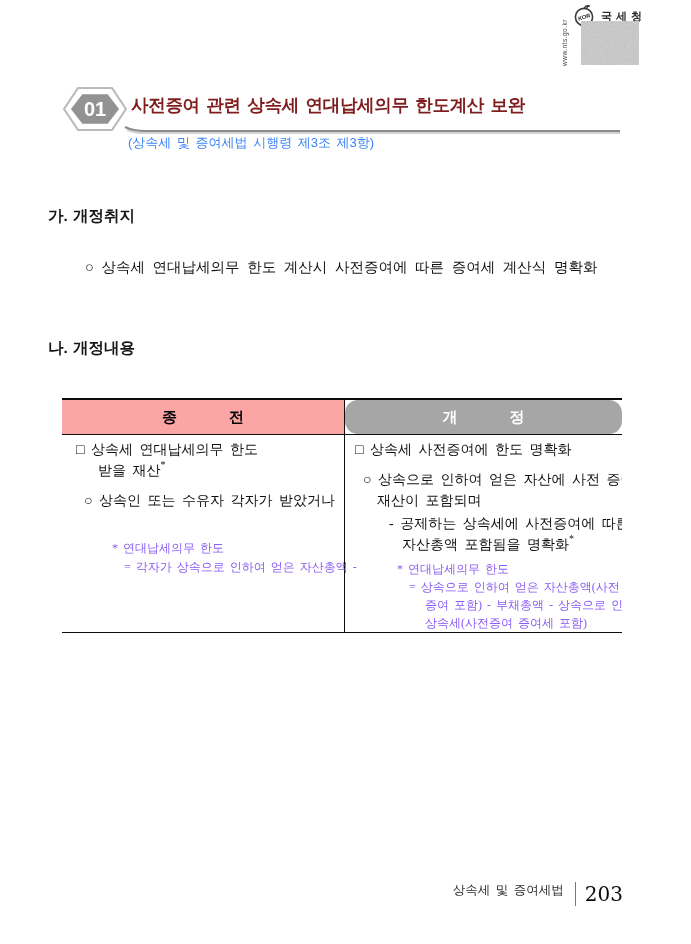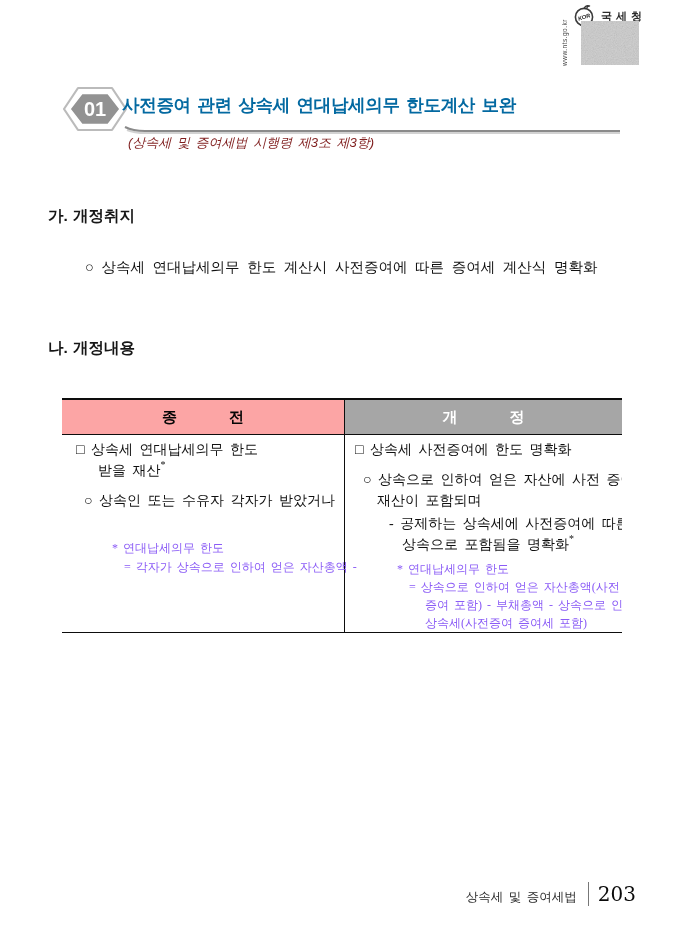--- a/index.html
+++ b/index.html
@@ -11,41 +11,41 @@
   .nts-emblem{position:absolute;left:12px;top:1px;}
   .nts-agency{position:absolute;left:41px;top:6px;font-family:"Liberation Sans",sans-serif;
               font-size:11px;font-weight:bold;letter-spacing:4px;color:#2c2c2c;white-space:nowrap;}
   .nts-url{position:absolute;left:1px;top:13px;height:50px;writing-mode:vertical-rl;
            transform:rotate(180deg);font-family:"Liberation Sans",sans-serif;font-size:6.5px;
            color:#4a4a4a;letter-spacing:.5px;}
   .nts-noise{position:absolute;left:21px;top:18px;}
 
   
   .hdr-decor{position:absolute;left:0;top:84px;}
-  .page-title{position:absolute;left:122px;top:93px;width:500px;
+  .page-title{position:absolute;left:131px;top:93px;width:500px;
               font-family:"Liberation Sans",sans-serif;font-size:17.5px;font-weight:bold;
-              color:#0369a1;letter-spacing:-0.3px;word-spacing:2px;white-space:nowrap;}
+              color:#7f1d1d;letter-spacing:-0.3px;word-spacing:2px;white-space:nowrap;}
   .page-subtitle{position:absolute;left:128px;top:134px;
-                 font-family:"Liberation Sans",sans-serif;font-size:13px;color:#7f1d1d;
-                 word-spacing:2px;white-space:nowrap;font-style:italic;}
+                 font-family:"Liberation Sans",sans-serif;font-size:13px;color:#3b82f6;
+                 word-spacing:2px;white-space:nowrap;}
 
   
   .sec-h{position:absolute;left:48px;font-family:"Liberation Sans",sans-serif;
          font-size:15.5px;font-weight:600;color:#161616;word-spacing:1px;}
   .sec-h.a{top:206px;} .sec-h.b{top:338px;}
   .bullet-a{position:absolute;left:85px;top:258px;width:545px;font-size:14.5px;
             word-spacing:4px;color:#111;white-space:nowrap;}
 
   
   .cmp{position:absolute;left:62px;top:398px;width:560px;
        border-top:2.5px solid #0d0d0d;border-bottom:1.5px solid #0d0d0d;}
   .cmp-row{display:flex;}
   .cmp-cell{box-sizing:border-box;}
   .cmp-cell.left{width:283px;border-right:1.3px solid #0d0d0d;}
-  .cmp-cell.right{width:277px;}
+  .cmp-cell.right{width:277px;border-radius:13px;}
   .cmp-head{height:34px;border-bottom:1px solid #0d0d0d;}
   .cmp-head .cmp-cell{display:flex;align-items:center;justify-content:center;
        font-family:"Liberation Sans",sans-serif;font-size:15px;font-weight:bold;
        word-spacing:3.2em;white-space:pre;}
   .cmp-head .left{color:#050505;background:#fca5a5;}
   .cmp-head .right{color:#ffffff;background:#a6a6a6;}
   .cmp-body{height:197px;overflow:hidden;}
   .cmp-body .ln{font-size:14px;line-height:18px;white-space:nowrap;word-spacing:3px;color:#101010;}
   .cmp-body .fn{font-size:12px;line-height:16px;white-space:nowrap;word-spacing:2px;color:#8b5cf6;}
   sup.star{font-size:10px;line-height:0;position:relative;top:-1px;}
@@ -53,21 +53,21 @@
   
   .b-i1{margin:6px 0 0 14px;} .b-i2a{margin:12px 0 0 22px;} .b-i2b{margin:3px 0 0 36px;}
   .b-fnt{margin:30px 0 0 50px;} .b-fn1{margin:3px 0 0 62px;} .b-fn2{margin:3px 0 0 78px;}
   
   .a-i1{margin:6px 0 0 10px;} .a-i2a{margin:12px 0 0 18px;} .a-i2b{margin:3px 0 0 32px;}
   .a-s1{margin:5px 0 0 44px;} .a-s2{margin:3px 0 0 57px;}
   .a-fnt{margin:7px 0 0 52px;} .a-fn1{margin:2px 0 0 64px;}
   .a-fn2{margin:2px 0 0 80px;} .a-fn3{margin:2px 0 0 80px;}
 
   
-  .footer{position:absolute;top:882px;right:55px;display:flex;align-items:flex-end;}
+  .footer{position:absolute;top:882px;right:68px;display:flex;align-items:flex-start;}
   .footer-book{font-family:"Liberation Sans",sans-serif;font-size:12.5px;color:#2a2a2a;
                word-spacing:2px;}
   .footer-div{width:1px;height:24px;background:#777;margin:0 9px 0 11px;}
   .footer-page{font-family:"DejaVu Serif","Liberation Serif",serif;font-size:20px;color:#0a0a0a;}
 </style>
 </head>
 <body>
 
 <div class="page">
 
@@ -117,21 +117,21 @@
         <div class="ln b-i2b"><span>받을 재산</span><sup class="star">*</sup></div>
         <div class="ln b-i2a">○ 상속인 또는 수유자 각자가 받았거나</div>
         <div class="fn b-fnt">* 연대납세의무 한도</div>
         <div class="fn b-fn1">= 각자가 상속으로 인하여 얻은  자산총액 -</div>
       </div>
       <div class="cmp-cell right">
         <div class="ln a-i1">□ 상속세 사전증여에 한도 명확화</div>
         <div class="ln a-i2a">○ 상속으로 인하여 얻은 자산에 사전 증여</div>
         <div class="ln a-i2b">재산이 포함되며</div>
         <div class="ln a-s1">- 공제하는 상속세에 사전증여에 따른</div>
-        <div class="ln a-s2"><span>상속으로 포함됨을 명확화</span><sup class="star">*</sup></div>
+        <div class="ln a-s2"><span>자산총액 포함됨을 명확화</span><sup class="star">*</sup></div>
         <div class="fn a-fnt">* 연대납세의무 한도</div>
         <div class="fn a-fn1">= 상속으로 인하여 얻은  자산총액(사전</div>
         <div class="fn a-fn2">증여 포함) - 부채총액 - 상속으로 인한</div>
         <div class="fn a-fn3">상속세(사전증여  증여세 포함)</div>
       </div>
     </div>
   </div>
 
   <div class="footer">
     <span class="footer-book">상속세 및 증여세법</span>

